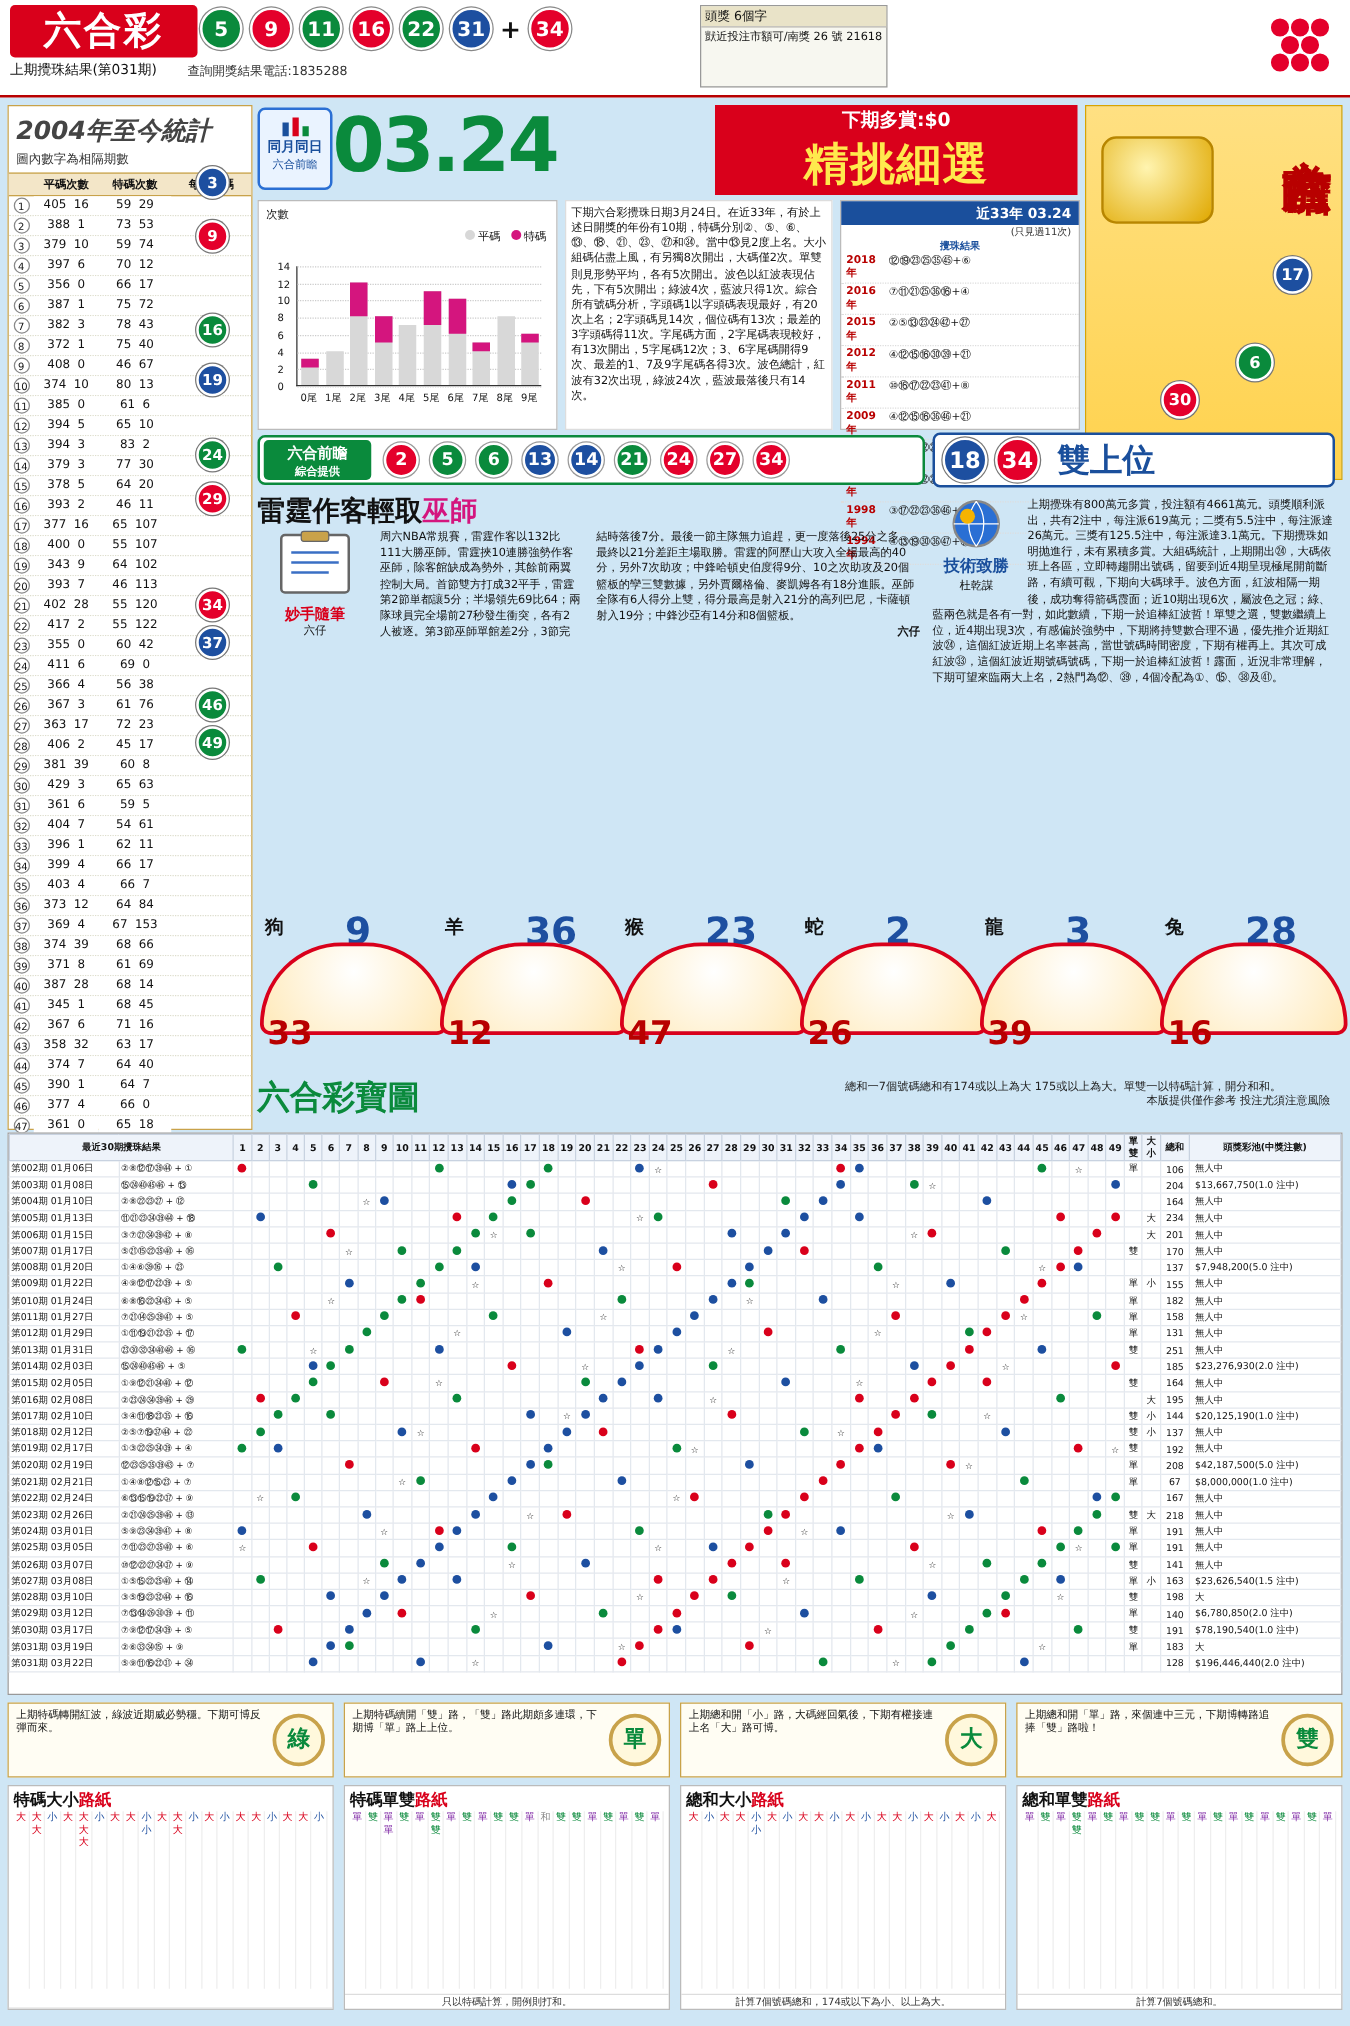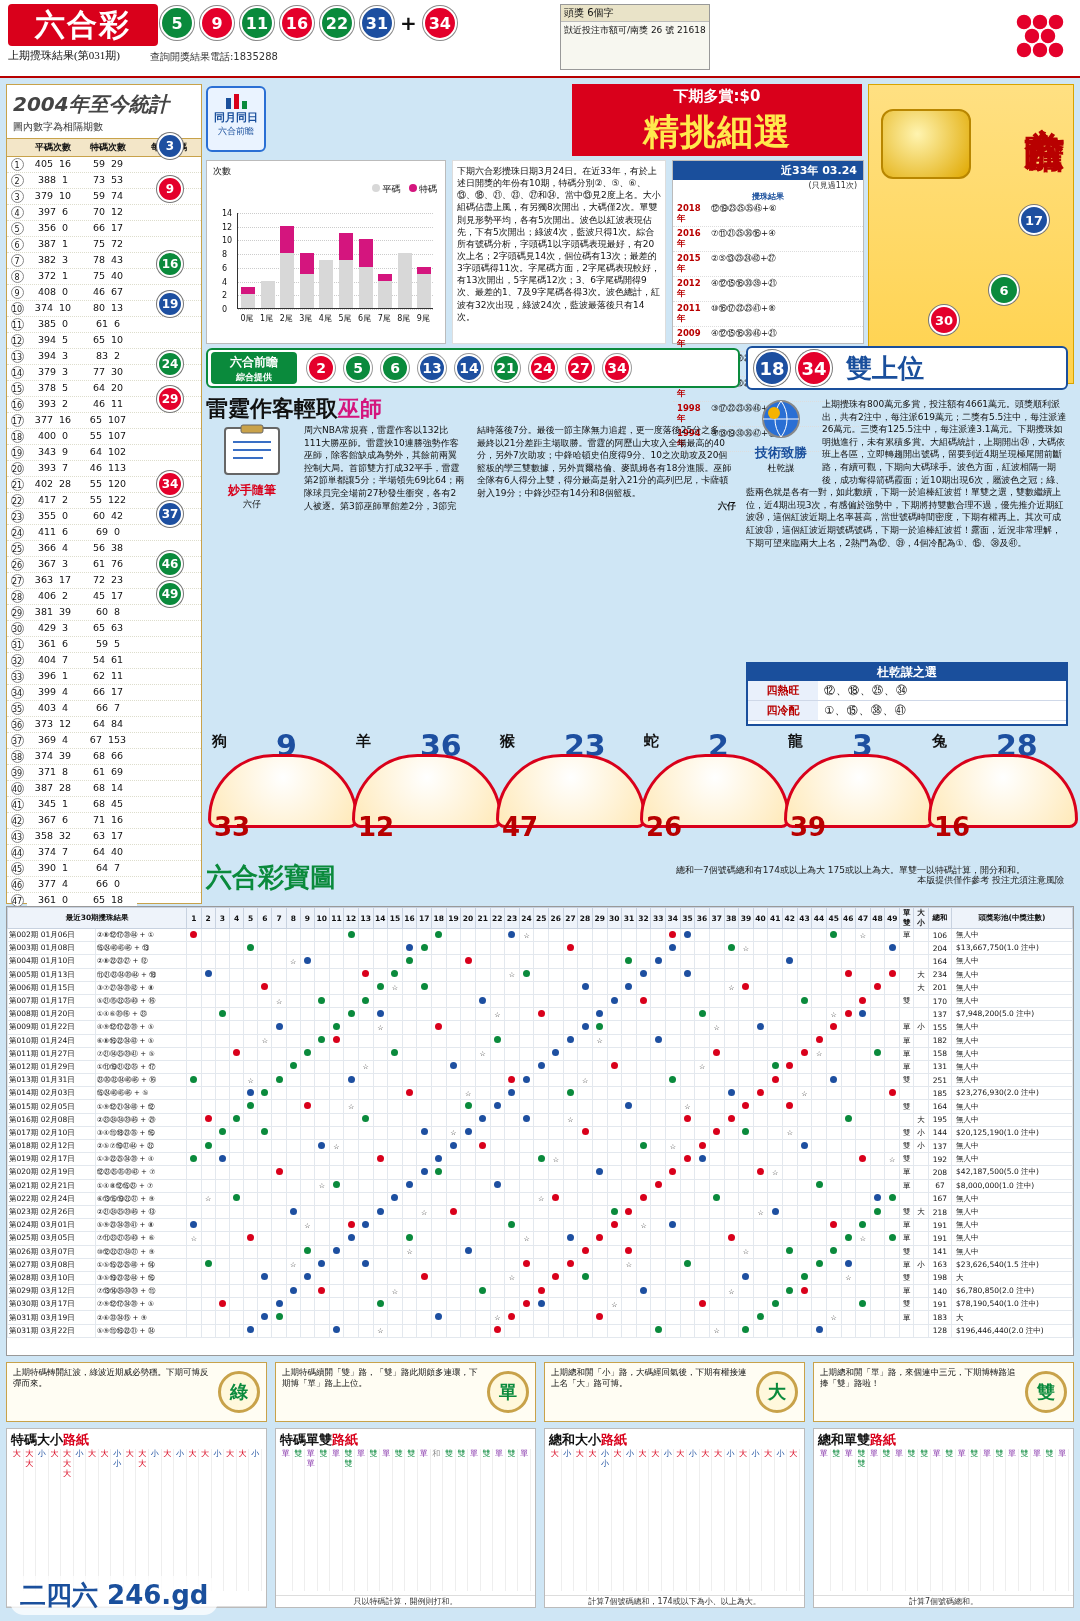--- a/index.html
+++ b/index.html
@@ -9,21 +9,21 @@
     background:#cfe6f5;
     font-family:"DejaVu Sans","Liberation Sans",sans-serif;
     font-size:10px; color:#111; overflow:hidden;
   }
   .page { position:absolute; inset:0; }
 
   
   .topbar { position:absolute; left:0; top:0; width:1080px; height:78px; background:#fff; border-bottom:2px solid #b80000; }
   .logo-box { position:absolute; left:8px; top:4px; width:150px; height:42px; background:#d9001b; border-radius:4px; color:#fff;
               font-size:30px; font-weight:bold; letter-spacing:2px; text-align:center; line-height:42px; font-family:"DejaVu Sans",sans-serif;}
-  .logo-sub { position:absolute; left:8px; top:48px; font-size:11px; color:#111;font-family:Liberation Serif, serif; }
+  .logo-sub { position:absolute; left:8px; top:48px; font-size:11px; color:#111; }
   .logo-tel { position:absolute; left:150px; top:50px; font-size:10px; color:#333; }
   .ball-row { position:absolute; left:160px; top:6px; display:flex; gap:6px; align-items:center; }
   .ball { width:34px; height:34px; border-radius:50%; color:#fff; font-weight:bold; font-size:16px;
           display:flex; align-items:center; justify-content:center; border:2px solid #fff; box-shadow:0 0 0 1px #888; }
   .ball.r{background:#e4002b;} .ball.b{background:#1d4fa0;} .ball.g{background:#0a8a3c;}
   .plus { font-size:20px; font-weight:bold; color:#111; }
   .prize-box { position:absolute; left:560px; top:4px; width:150px; height:66px; border:1px solid #999; background:#f7f7f0; }
   .prize-box .hd { background:#e9e3c8; font-size:10px; padding:1px 3px; border-bottom:1px solid #bbb;}
   .prize-box .bd { font-size:9px; padding:2px 3px; line-height:1.5;}
   .prize-box2 { position:absolute; left:712px; top:4px; width:150px; height:66px; border:1px solid #999; background:#f7f7f0; }
@@ -519,20 +519,21 @@
   <div class="bighdr">
     <div class="tongyue">
       <svg width="26" height="18" viewBox="0 0 26 18" style="position:absolute;left:17px;top:4px">
         <rect x="1" y="6" width="5" height="11" fill="#1a4f9c"></rect>
           <rect x="9" y="2" width="5" height="15" fill="#d9001b"></rect>
           <rect x="17" y="9" width="5" height="8" fill="#0a8a3c"></rect>
       </svg>
       <div class="t1">同月同日</div>
       <div class="t2">六合前瞻</div>
     </div>
+    <div class="bigdate">03.24</div>
     <div class="nextprize">下期多賞:$0</div>
     <div class="slogan">精挑細選</div>
   </div>
 
   <div class="chartpanel">
     <div class="axis-label">次數</div>
     <div class="legend">
       <span><span class="dot" style="background:#d8d8d8"></span><span>平碼</span></span>
       &nbsp;
       <span><span class="dot" style="background:#d4157e"></span><span>特碼</span></span>
@@ -702,31 +703,20 @@
         <circle cx="21" cy="21" r="18" fill="#2a6fd4" stroke="#888" stroke-width="2"></circle>
         <path d="M3 21h36M21 3a30 30 0 010 36M21 3a30 30 0 000 36" stroke="#fff" fill="none"></path>
         <circle cx="14" cy="15" r="6" fill="#f5b301"></circle>
       </svg>
       <div class="hd">技術致勝</div>
       <div style="font-size:9px">杜乾謀</div>
     </div>
     <span>上期攪珠有800萬元多賞，投注額有4661萬元。頭獎順利派出，共有2注中，每注派619萬元；二獎有5.5注中，每注派達26萬元。三獎有125.5注中，每注派達3.1萬元。下期攪珠如明抛進行，未有累積多賞。大組碼統計，上期開出㉔，大碼依班上各區，立即轉趨開出號碼，留要到近4期呈現極尾開前斷路，有續可觀，下期向大碼球手。波色方面，紅波相隔一期後，成功奪得箭碼霞面；近10期出現6次，屬波色之冠；綠、藍兩色就是各有一對，如此數續，下期一於追棒紅波哲！單雙之選，雙數繼續上位，近4期出現3次，有感偏於強勢中，下期將持雙數合理不過，優先推介近期紅波㉔，這個紅波近期上名率甚高，當世號碼時間密度，下期有權再上。其次可成紅波㉝，這個紅波近期號碼號碼，下期一於追棒紅波哲！露面，近況非常理解，下期可望來臨兩大上名，2熱門為⑫、㊴，4個冷配為①、⑮、㊳及㊶。</span>
   </div>
 
-  <div class="duqian">
-    <div class="hd">杜乾謀之選</div>
-    <div class="row">
-      <div class="k">四熱旺</div>
-      <div class="v">⑫、⑱、㉕、㉞</div>
-    </div>
-    <div class="row">
-      <div class="k">四冷配</div>
-      <div class="v">①、⑮、㊳、㊶</div>
-    </div>
-  </div>
 
 
   <div class="zodiac" id="zodiac">
       <div class="zcard" style="left: 0px; top: 0px;">
         <div class="zname">狗</div>
         <div class="znum">9</div>
         <div class="zarc"></div>
         <div class="zbot">33</div>
       </div>
       <div class="zcard" style="left: 144px; top: 0px;">
@@ -2876,14 +2866,13 @@
             <span class="bmark m-shuang">雙</span>
           </div>
           <div class="bcol">
             <span class="bmark m-dan">單</span>
           </div>
         </div>
         <div class="bfoot">計算7個號碼總和。</div>
       </div>
     </div>
 
-  <div class="footwm">二四六 246.gd</div>
 </div>
 
 </body></html>

